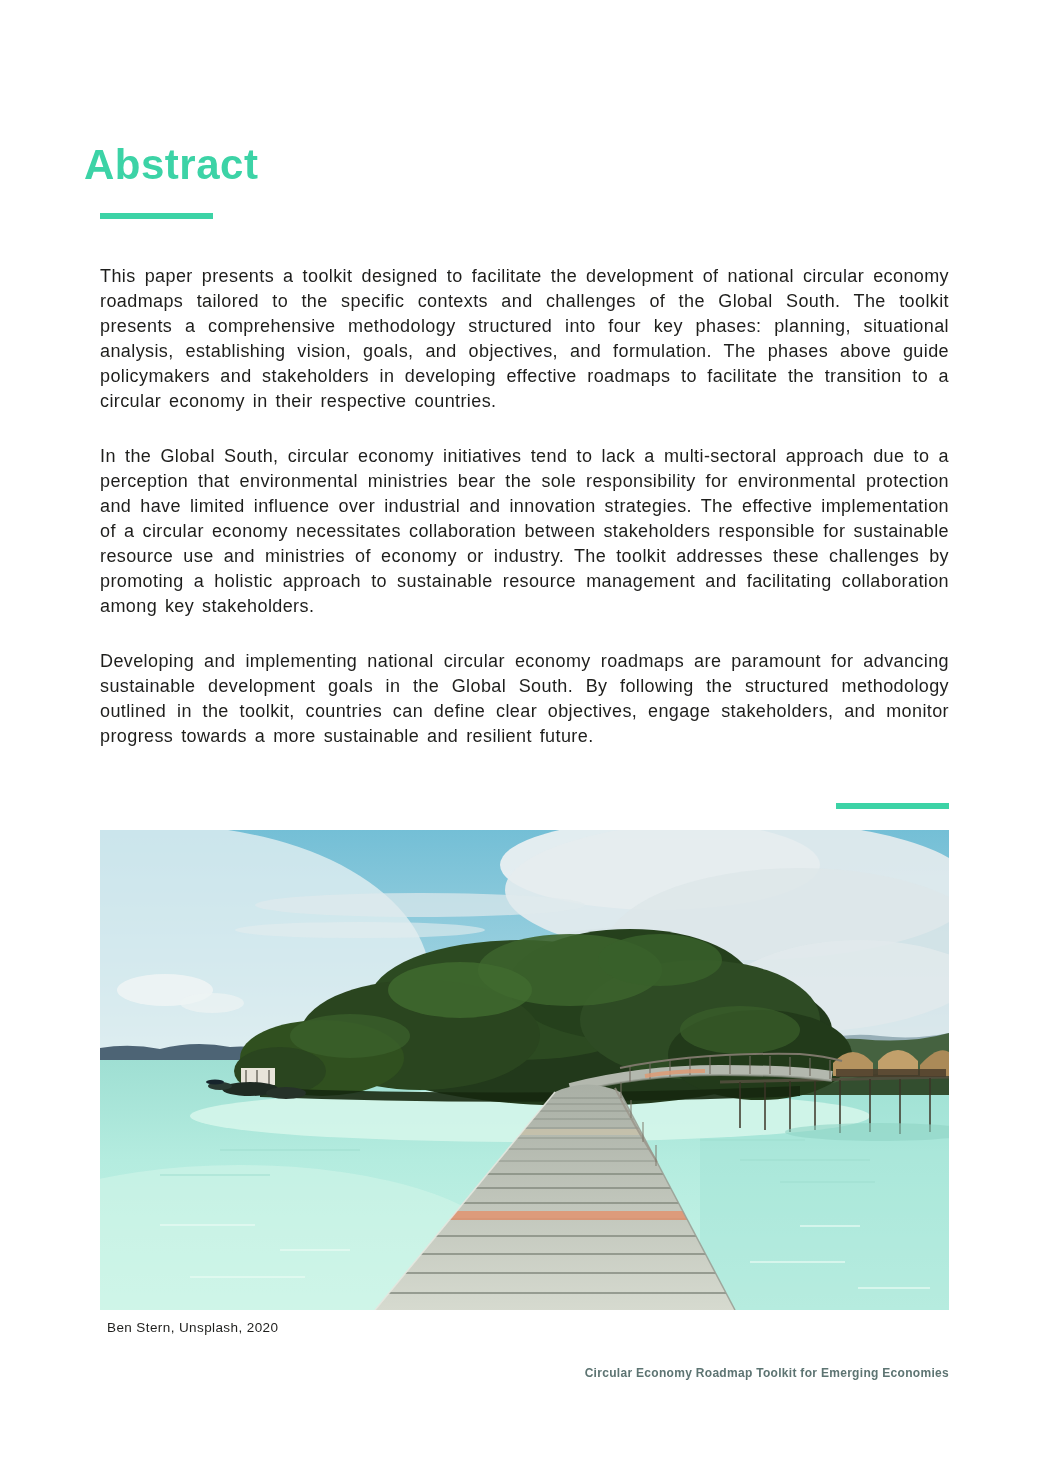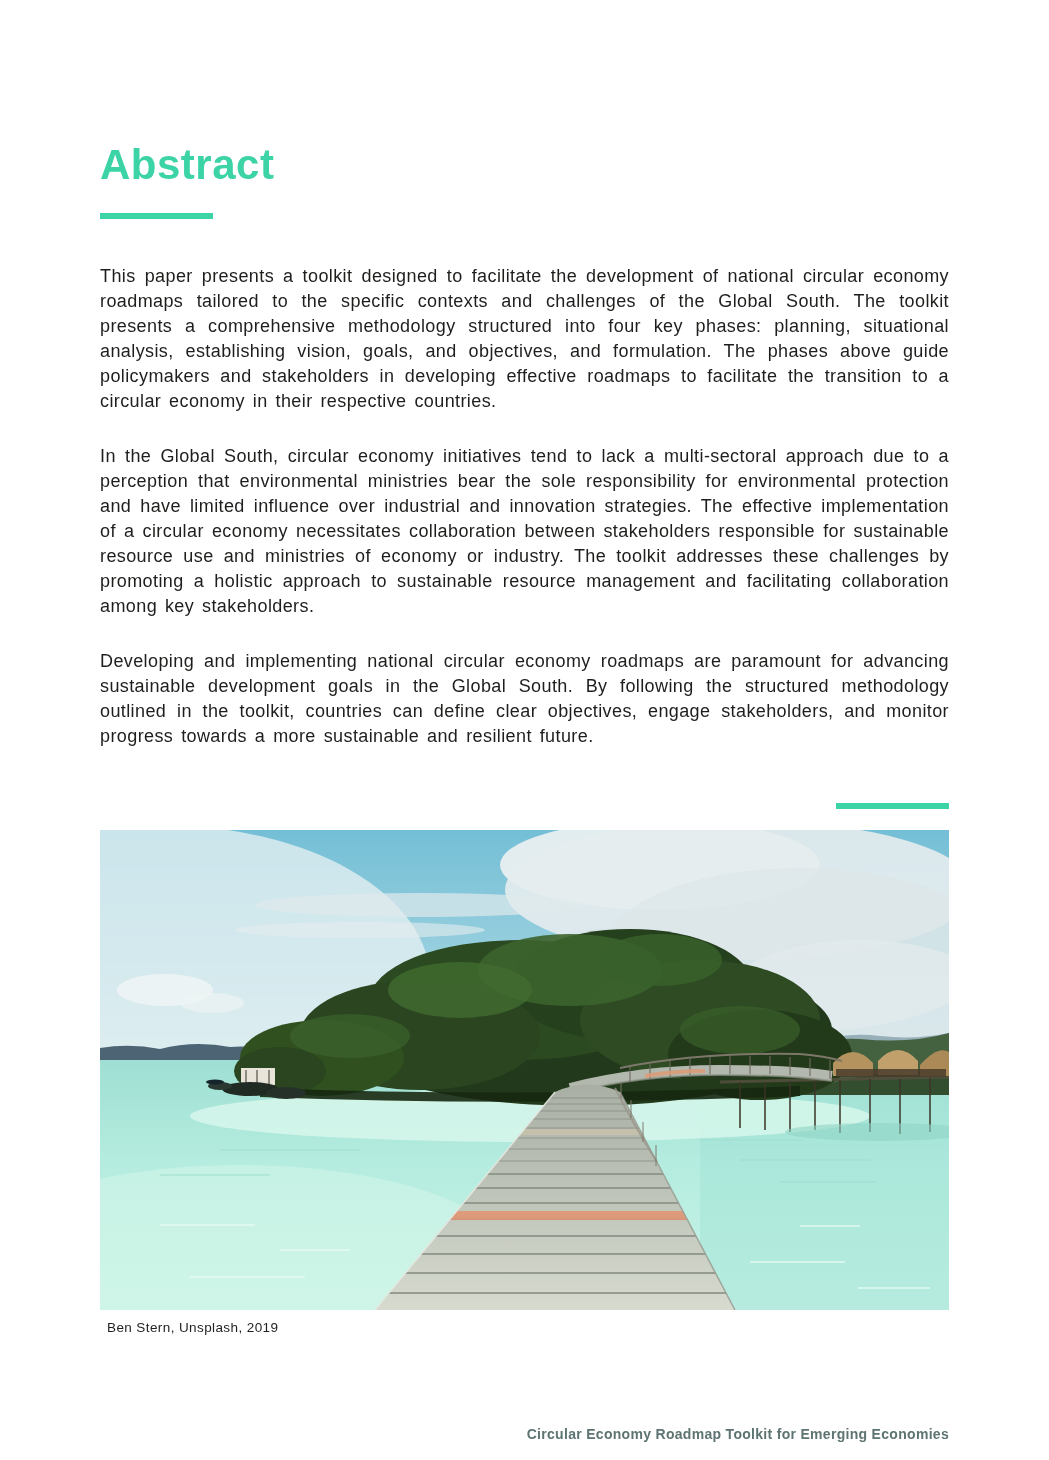--- a/index.html
+++ b/index.html
@@ -6,21 +6,21 @@
   .page{
     position:relative;
     width:1049px;
     height:1460px;
     background:#ffffff;
     font-family:"Liberation Sans", sans-serif;
     overflow:hidden;
   }
   .page-title{
     position:absolute;
-    left:100px; top:145px;
+    left:84px; top:145px;
     margin:0;
     font-size:42px;
     line-height:40px;
     font-weight:700;
     letter-spacing:0.5px;
     color:#3CD3A6;
   }
   .title-rule{
     position:absolute;
     left:100px; top:213px;
@@ -58,24 +58,24 @@
   figure.photo svg{display:block;width:100%;height:100%;}
   .photo-caption{
     position:absolute;
     left:107px; top:1320px;
     font-size:13.5px;
     letter-spacing:0.4px;
     color:#1F1F1D;
   }
   .footer-title{
     position:absolute;
-    left:100px; top:1426px;
+    left:100px; top:1366px;
     width:849px;
     text-align:right;
-    font-size:14px;
+    font-size:12px;
     font-weight:700;
     letter-spacing:0.3px;
     color:#5D7472;
   }
 </style>
 </head>
 <body>
 
 <div class="page">
 
@@ -246,17 +246,17 @@
       <path d="M515,258 Q532,292 557,332" stroke="#9a958a" stroke-width="2" fill="none" opacity="0.8"></path>
       <g stroke="#7d776a" stroke-width="1.2" opacity="0.8">
         <line x1="521" y1="252" x2="521" y2="268"></line>
           <line x1="531" y1="270" x2="531" y2="288"></line>
         <line x1="543" y1="292" x2="543" y2="312"></line>
           <line x1="556" y1="315" x2="556" y2="336"></line>
       </g>
     </svg>
   </figure>
 
-  <div class="photo-caption">Ben Stern, Unsplash, 2019</div>
+  <div class="photo-caption">Ben Stern, Unsplash, 2020</div>
 
   <div class="footer-title">Circular Economy Roadmap Toolkit for Emerging Economies</div>
 
 </div>
 
 </body></html>

